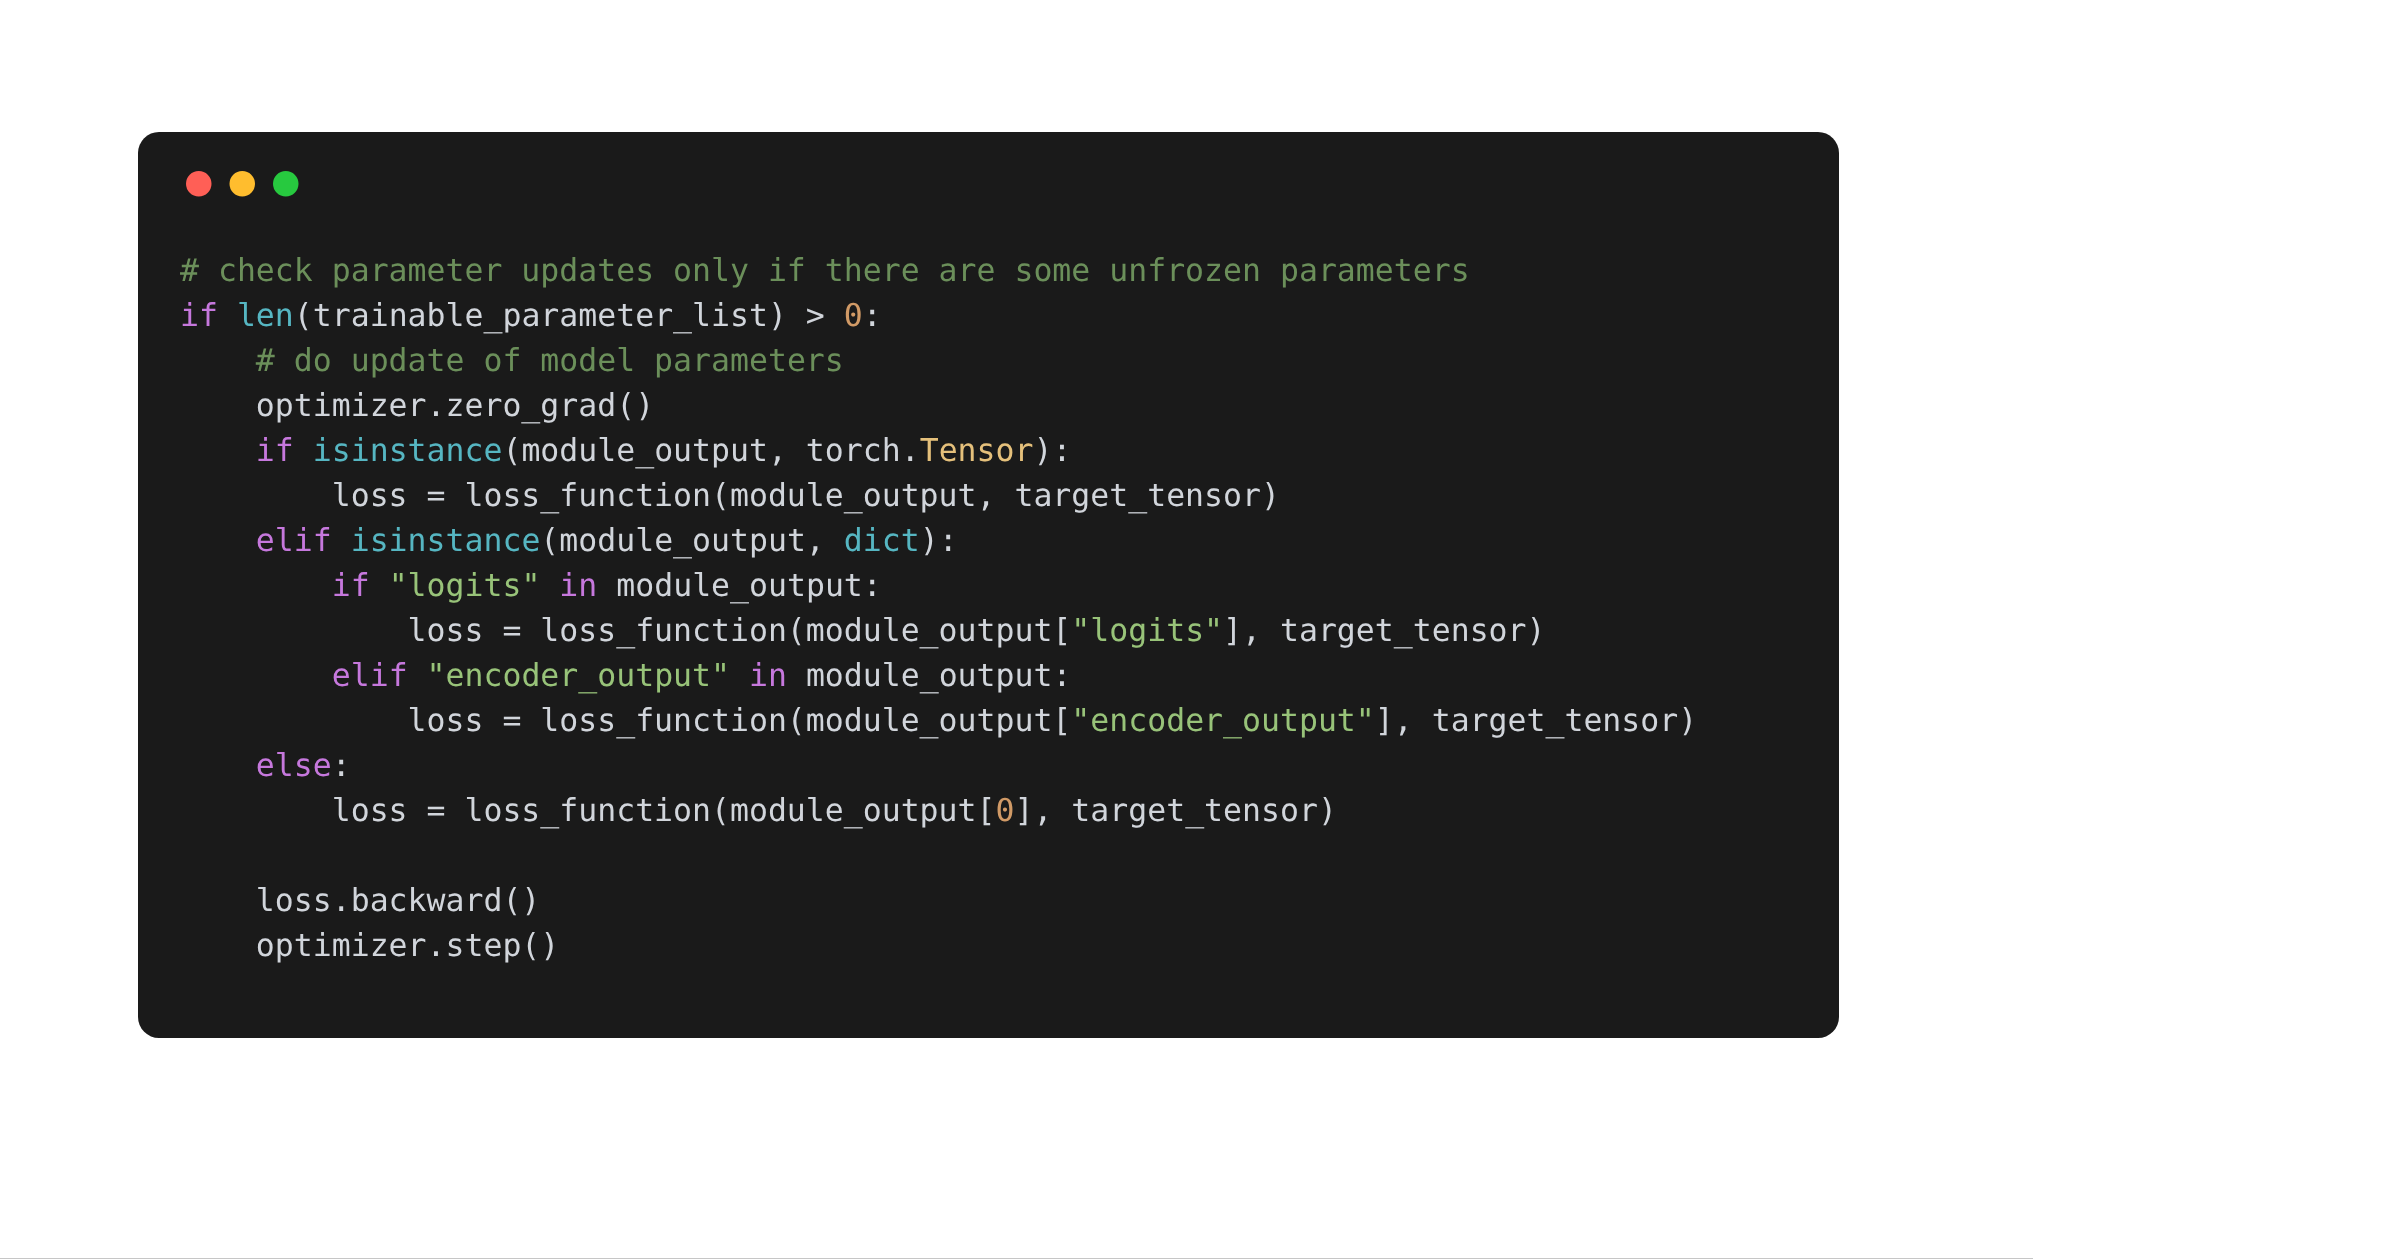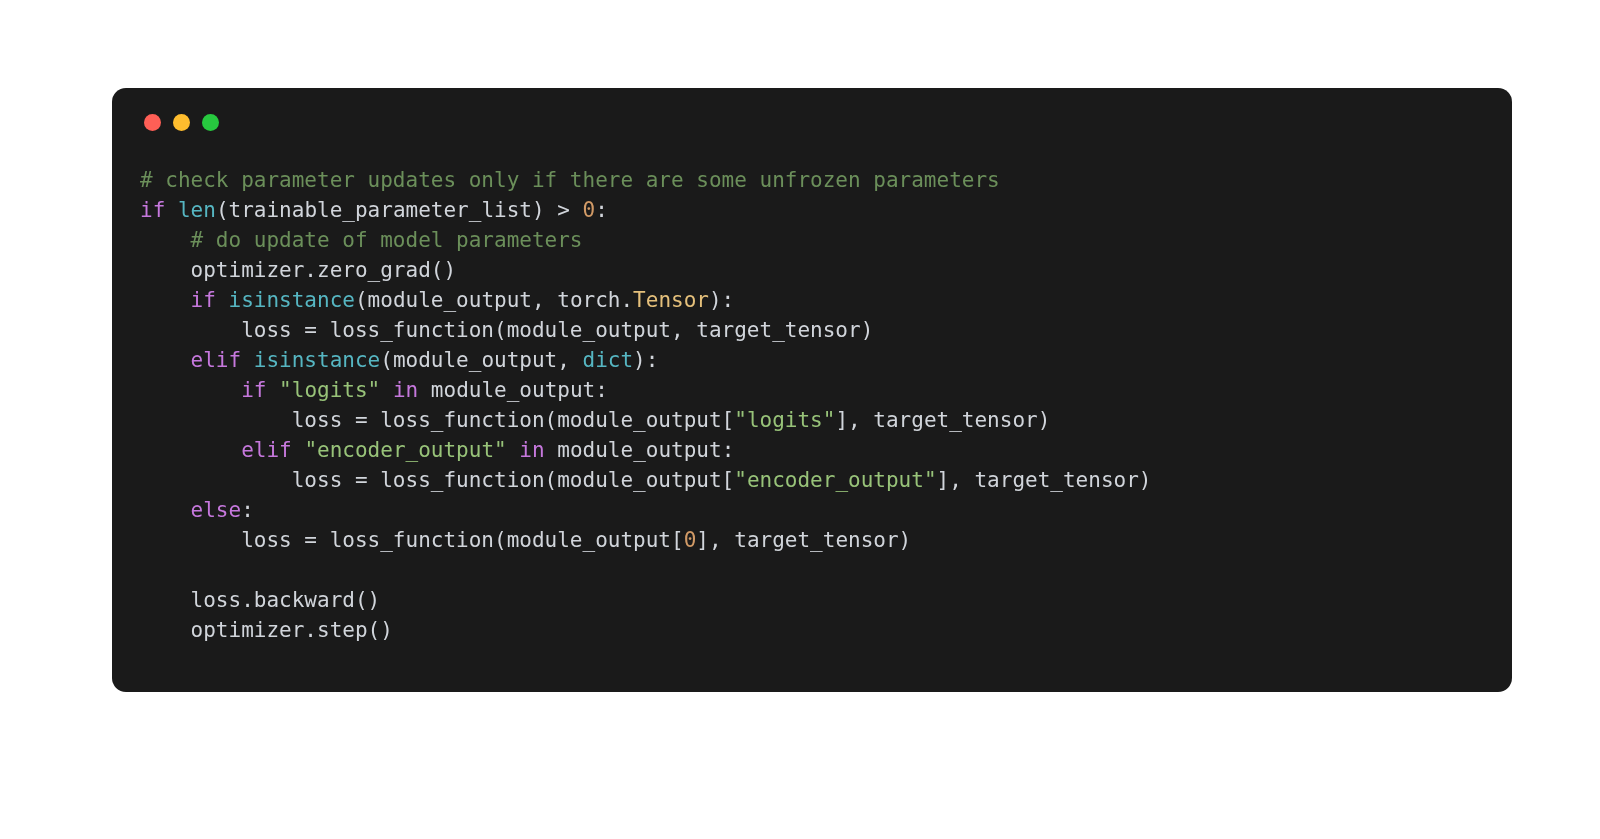--- a/index.html
+++ b/index.html
@@ -5,23 +5,23 @@
   html,body{
     margin:0;
     padding:0;
     width:1600px;
     height:839px;
     background:#ffffff;
     font-family:ui-monospace,"SF Mono",Menlo,Consolas,monospace;
   }
   .window{
     position:absolute;
-    left:112px;
+    left:92px;
     top:88px;
-    width:1400px;
+    width:1134px;
     height:604px;
     background:#1a1a1a;
     border-radius:14px;
     box-sizing:border-box;
     padding:26px 28px 28px 28px;
   }
   .traffic-lights{
     display:flex;
     gap:12px;
     margin-bottom:34px;

